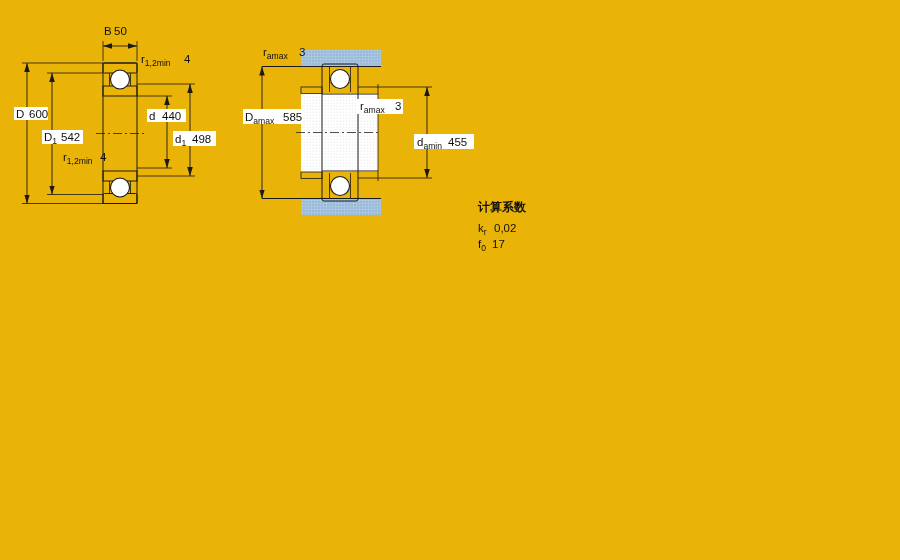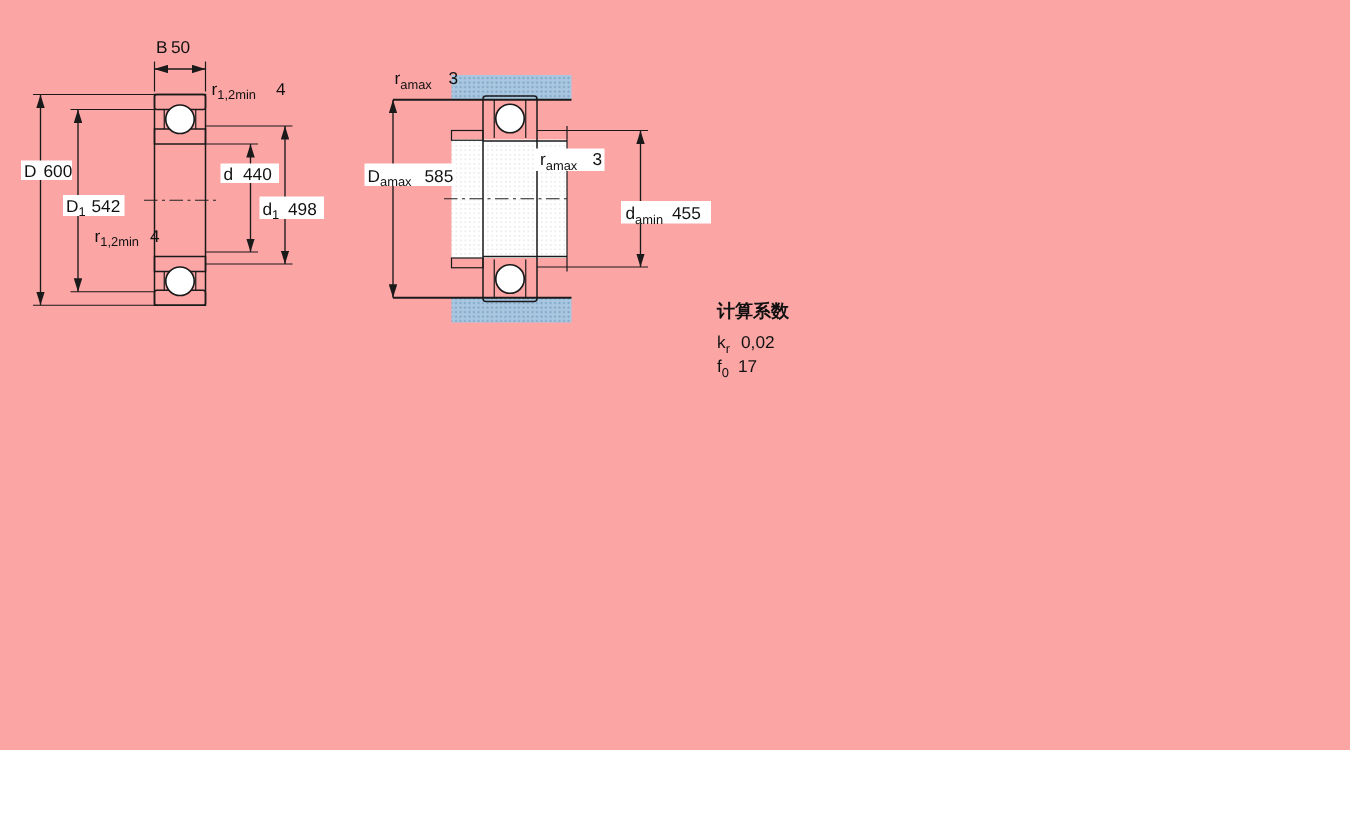--- a/index.html
+++ b/index.html
@@ -1,16 +1,16 @@
 <!DOCTYPE html>
 <html><head>
 <meta charset="utf-8">
 <style>
   html,body{margin:0;padding:0;background:#ffffff;}
-  .canvas{position:relative;width:900px;height:500px;background:#fca5a5;overflow:hidden;
+  .canvas{position:relative;width:900px;height:560px;background:#eab308;overflow:hidden;
           font-family:"Liberation Sans", sans-serif;}
   svg{display:block;}
   svg text{font-family:"Liberation Sans", sans-serif;font-size:11.5px;fill:#111;}
   svg text.cjk{font-family:"DejaVu Sans","Liberation Sans",sans-serif;font-weight:bold;font-size:12px;}
   .sub{font-size:8.6px;}
   .obj{stroke:#1a1a1a;stroke-width:1;fill:none;}
   .objthick{stroke:#1a1a1a;stroke-width:1.2;fill:none;}
   .dim{stroke:#1a1a1a;stroke-width:0.9;fill:none;}
   .thin{stroke:#1a1a1a;stroke-width:0.8;fill:none;}
   .cage{stroke:#1a1a1a;stroke-width:0.8;fill:none;}

